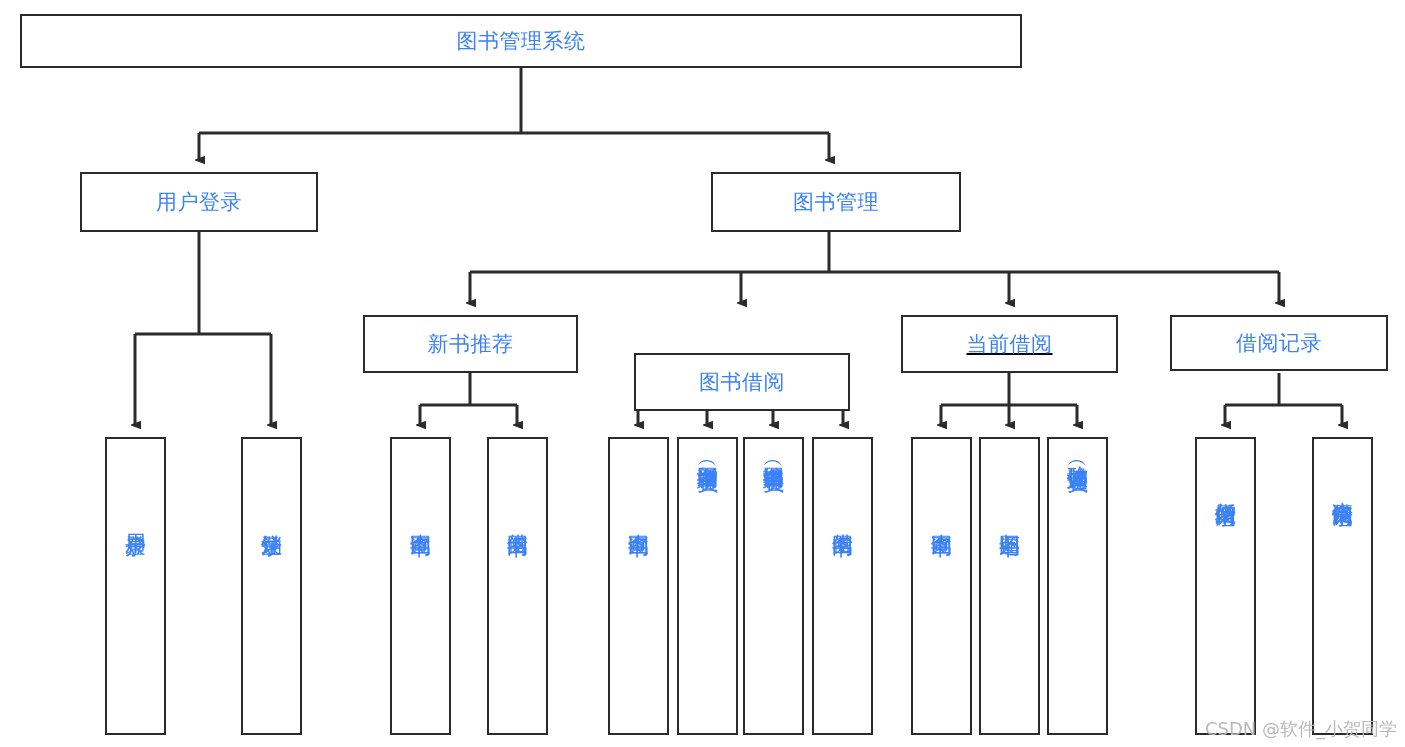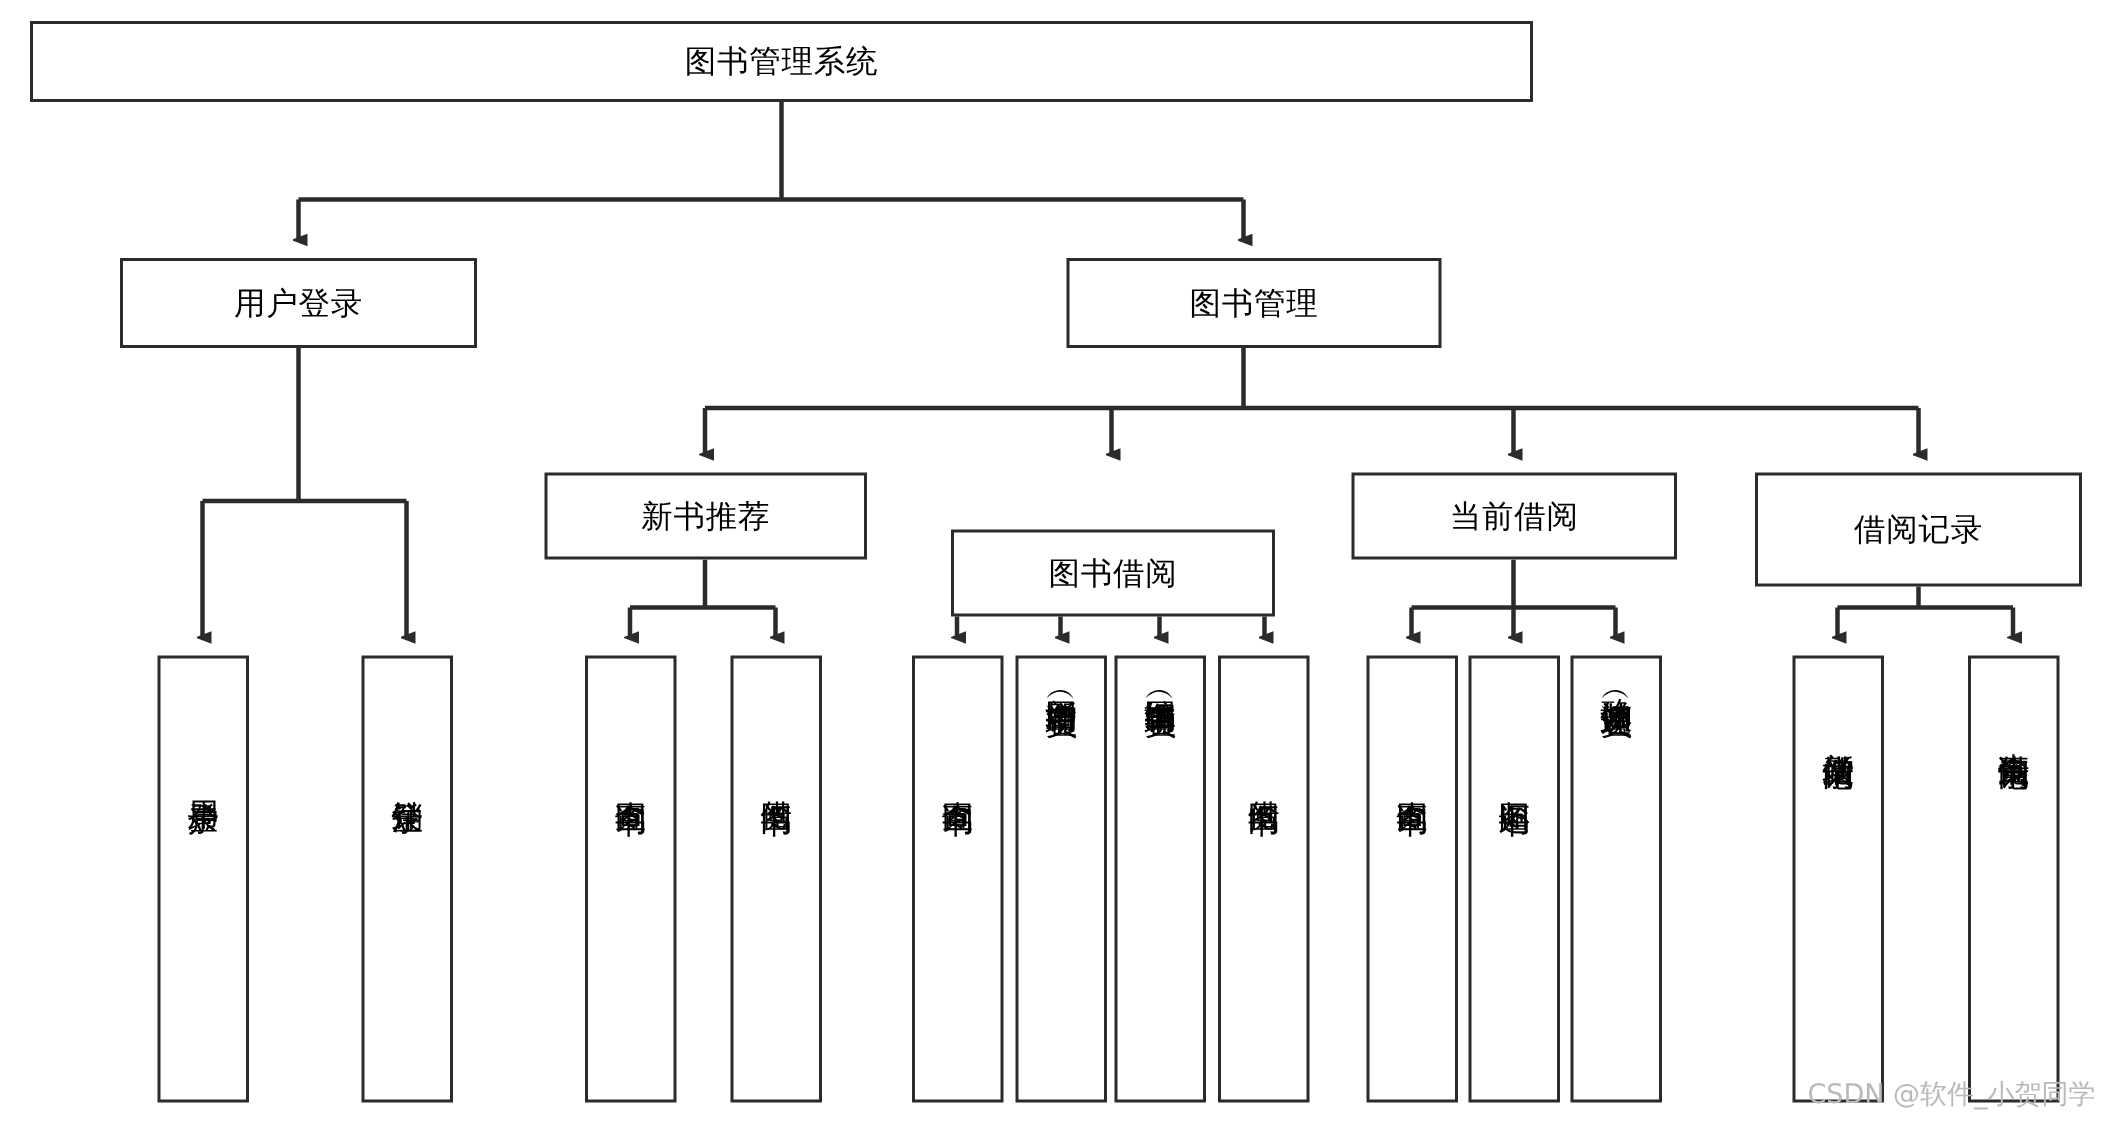--- a/index.html
+++ b/index.html
@@ -28,21 +28,21 @@
     position: absolute;
     box-sizing: border-box;
     background: #ffffff;
     border: 2px solid #2b2b2b;
     display: flex;
     align-items: center;
     justify-content: center;
     z-index: 3;
   }
   .node .label {
-    color: #000000;
+    color: #3b82f6;
     text-align: center;
     line-height: 1.18;
     letter-spacing: 0.5px;
   }
   .node.horizontal .label {
     font-size: 21px;
     white-space: nowrap;
   }
   .node.root .label {
     font-size: 21px;
@@ -145,24 +145,24 @@
   <div class="node horizontal" style="left:711px; top:172px; width:250px; height:60px;">
     <span class="label">图书管理</span>
   </div>
 
   <div class="node horizontal" style="left:363px; top:315px; width:215px; height:58px;">
     <span class="label">新书推荐</span>
   </div>
   <div class="node horizontal" style="left:634px; top:315px; width:216px; height:58px;margin-top:38px;">
     <span class="label">图书借阅</span>
   </div>
-  <div class="node horizontal" style="left:901px; top:315px; width:217px; height:58px;">
+  <div class="node horizontal" style="left:901px; top:315px; width:217px; height:58px;text-decoration:underline;">
     <span class="label">当前借阅</span>
   </div>
-  <div class="node horizontal" style="left:1170px; top:315px; width:218px; height:76px;">
+  <div class="node horizontal" style="left:1170px; top:315px; width:218px; height:56px;">
     <span class="label">借阅记录</span>
   </div>
 
   <div class="node vertical mid" style="left:105px; top:437px; width:61px; height:298px;">
     <span class="label">用户登录</span>
   </div>
   <div class="node vertical mid" style="left:241px; top:437px; width:61px; height:298px;">
     <span class="label">注销登录</span>
   </div>
 

